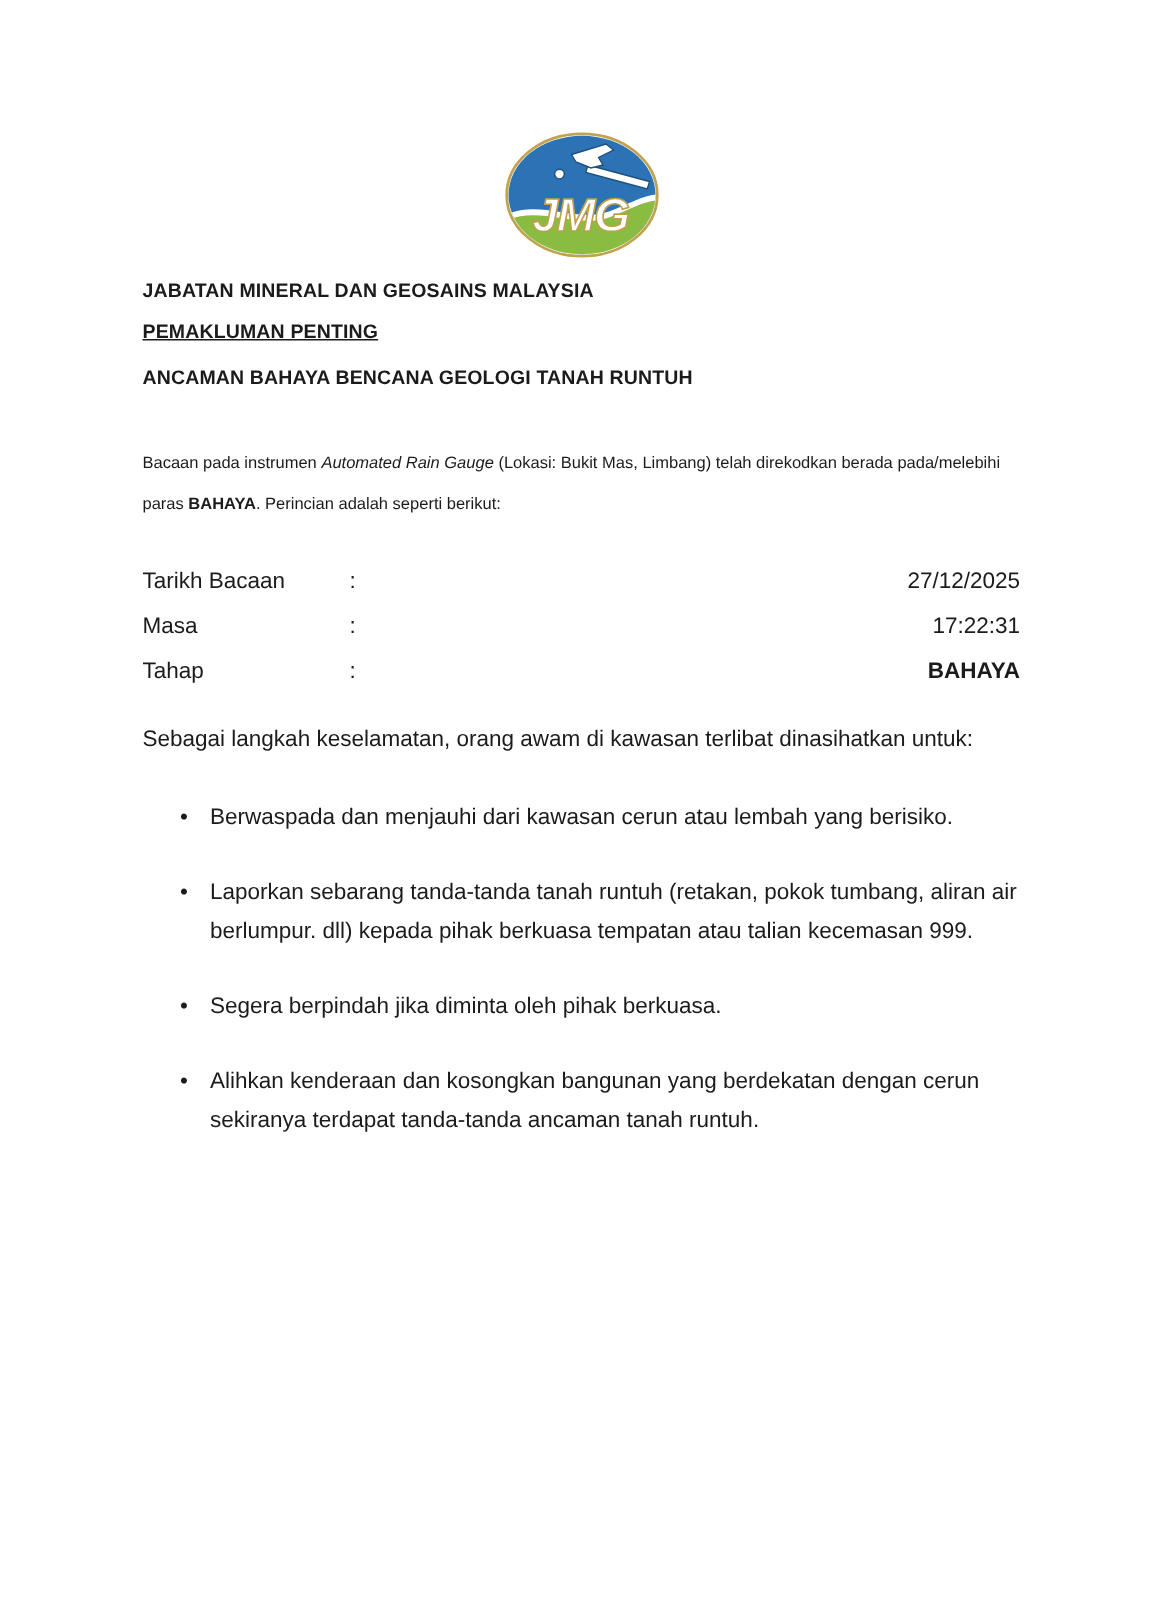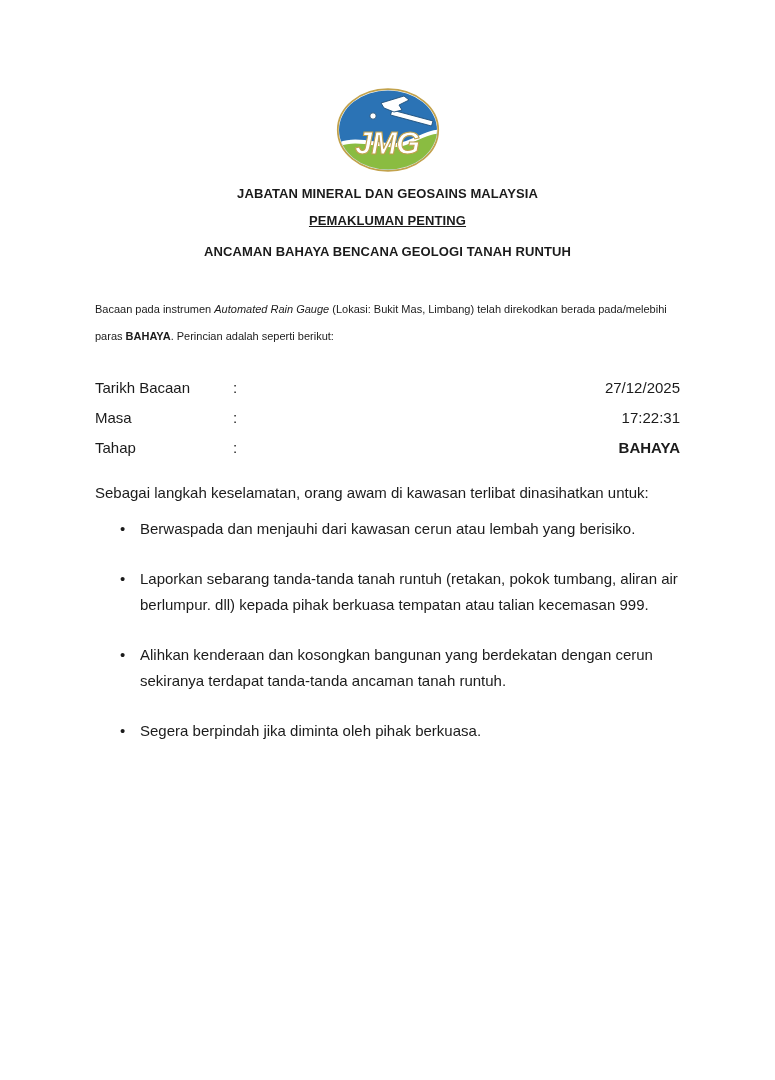--- a/index.html
+++ b/index.html
@@ -20,21 +20,21 @@
     box-sizing: border-box;
     padding: 0 95px;
     background: #ffffff;
   }
   .logo-wrap {
     padding-top: 88px;
     text-align: center;
     line-height: 0;
   }
   .heading {
-    text-align: center;
+    text-align: left;
     font-weight: bold;
     font-size: 13px;
     line-height: 15px;
     letter-spacing: 0.1px;
   }
   .h-org     { margin-top: 14px; }
   .h-notice  { margin-top: 12px; text-decoration: underline; }
   .h-subject { margin-top: 16px; }
 
   .intro {
@@ -57,21 +57,21 @@
   .detail-value { flex: 1; text-align: right; }
 
   .advisory-intro {
     margin: 30px 0 0 0;
     font-size: 15px;
     line-height: 15px;
   }
 
   ul.advisory-list {
     list-style: none;
-    margin: 16px 0 0 0;
+    margin: 32px 0 0 0;
     padding: 0;
   }
   ul.advisory-list li {
     position: relative;
     padding-left: 45px;
     padding-right: 2px;
     font-size: 15px;
     line-height: 26px;
     margin-bottom: 24px;
   }
@@ -139,17 +139,17 @@
       <span class="detail-sep">:</span>
       <span class="detail-value bold">BAHAYA</span>
     </div>
   </div>
 
   <p class="advisory-intro">Sebagai langkah keselamatan, orang awam di kawasan terlibat dinasihatkan untuk:</p>
 
   <ul class="advisory-list">
     <li>Berwaspada dan menjauhi dari kawasan cerun atau lembah yang berisiko.</li>
     <li>Laporkan sebarang tanda-tanda tanah runtuh (retakan, pokok tumbang, aliran air berlumpur. dll) kepada pihak berkuasa tempatan atau talian kecemasan 999.</li>
+    <li>Segera berpindah jika diminta oleh pihak berkuasa.</li>
     <li>Alihkan kenderaan dan kosongkan bangunan yang berdekatan dengan cerun sekiranya terdapat tanda-tanda ancaman tanah runtuh.</li>
-    <li>Segera berpindah jika diminta oleh pihak berkuasa.</li>
   </ul>
 
 </div>
 
 </body></html>

